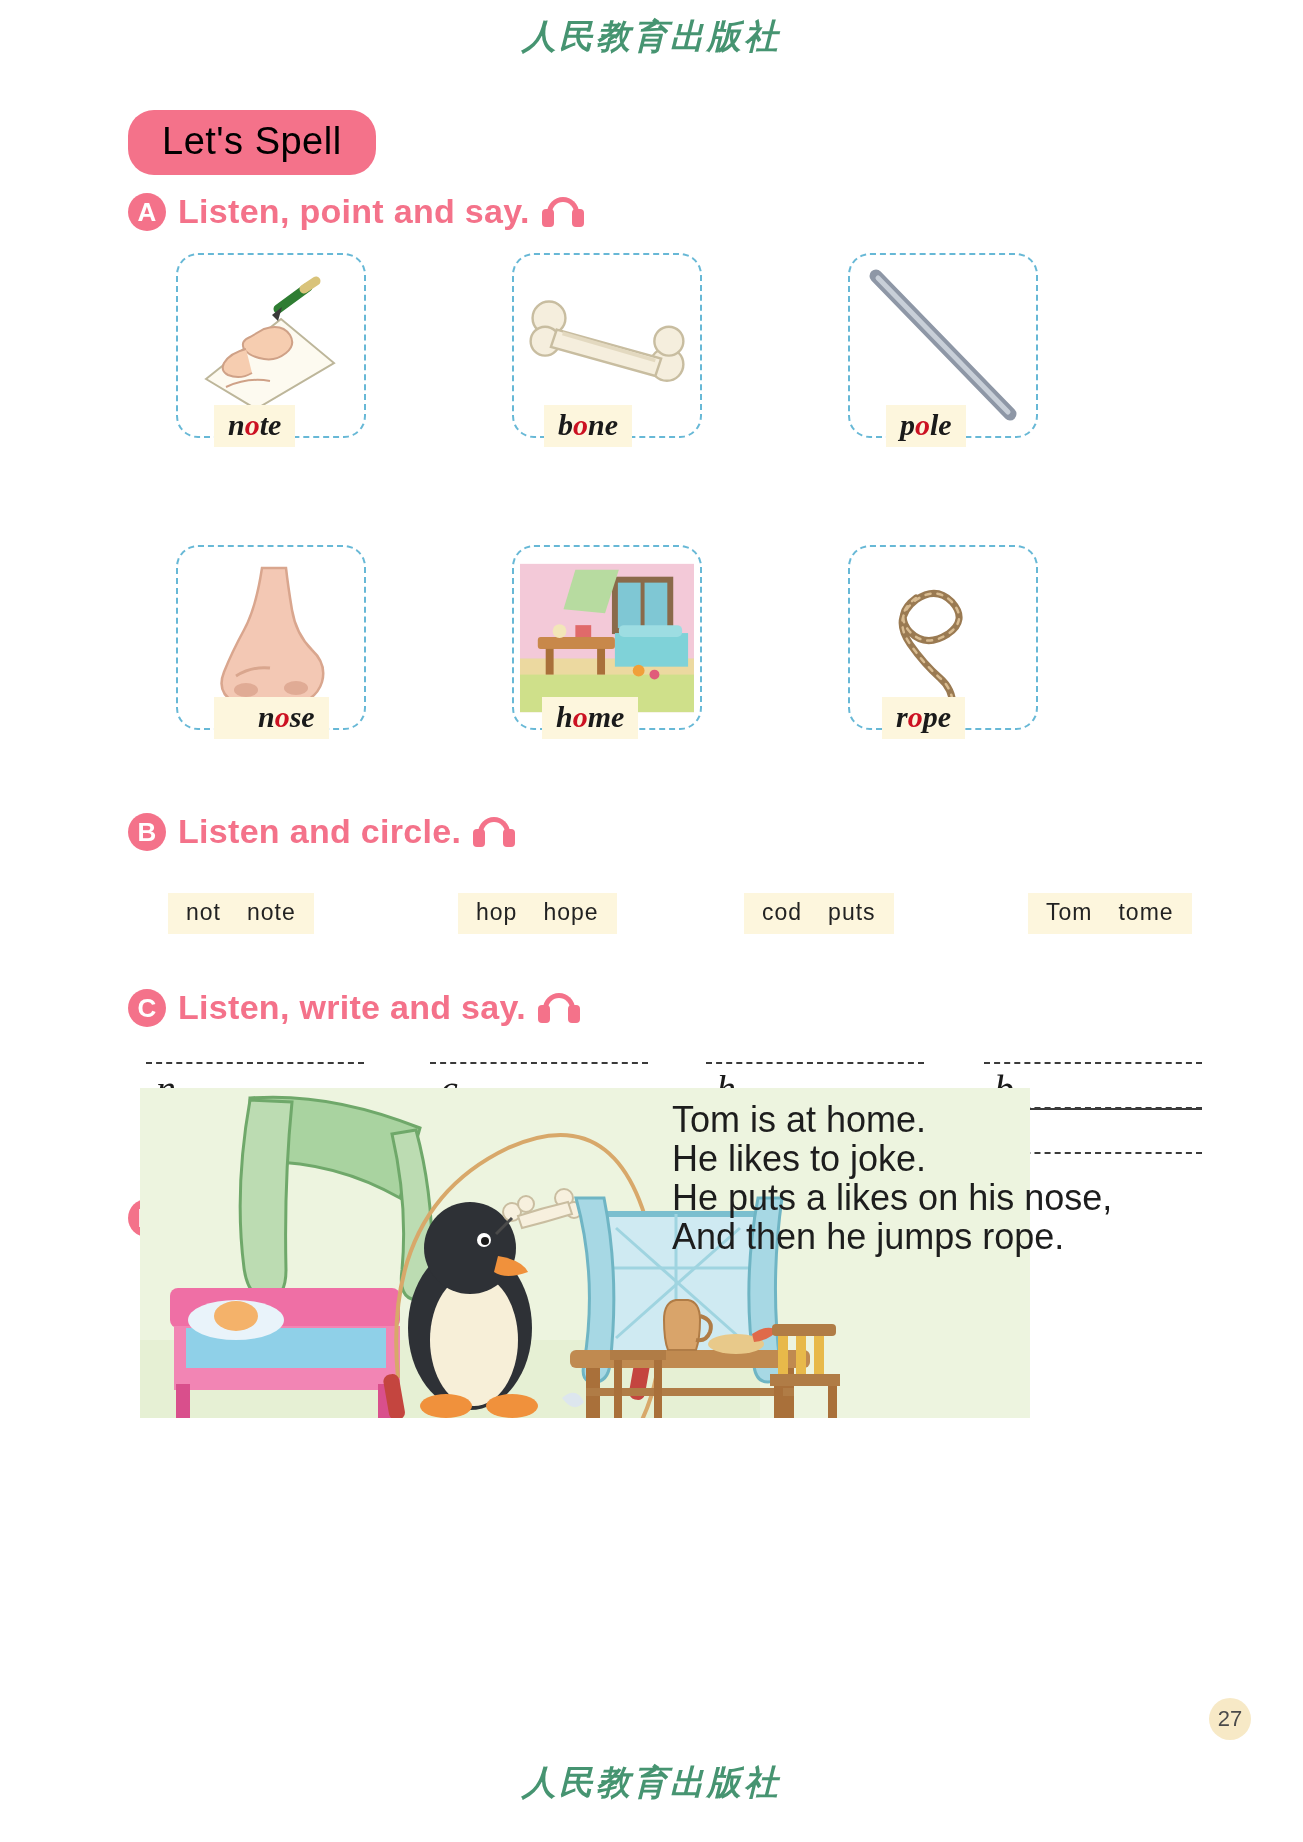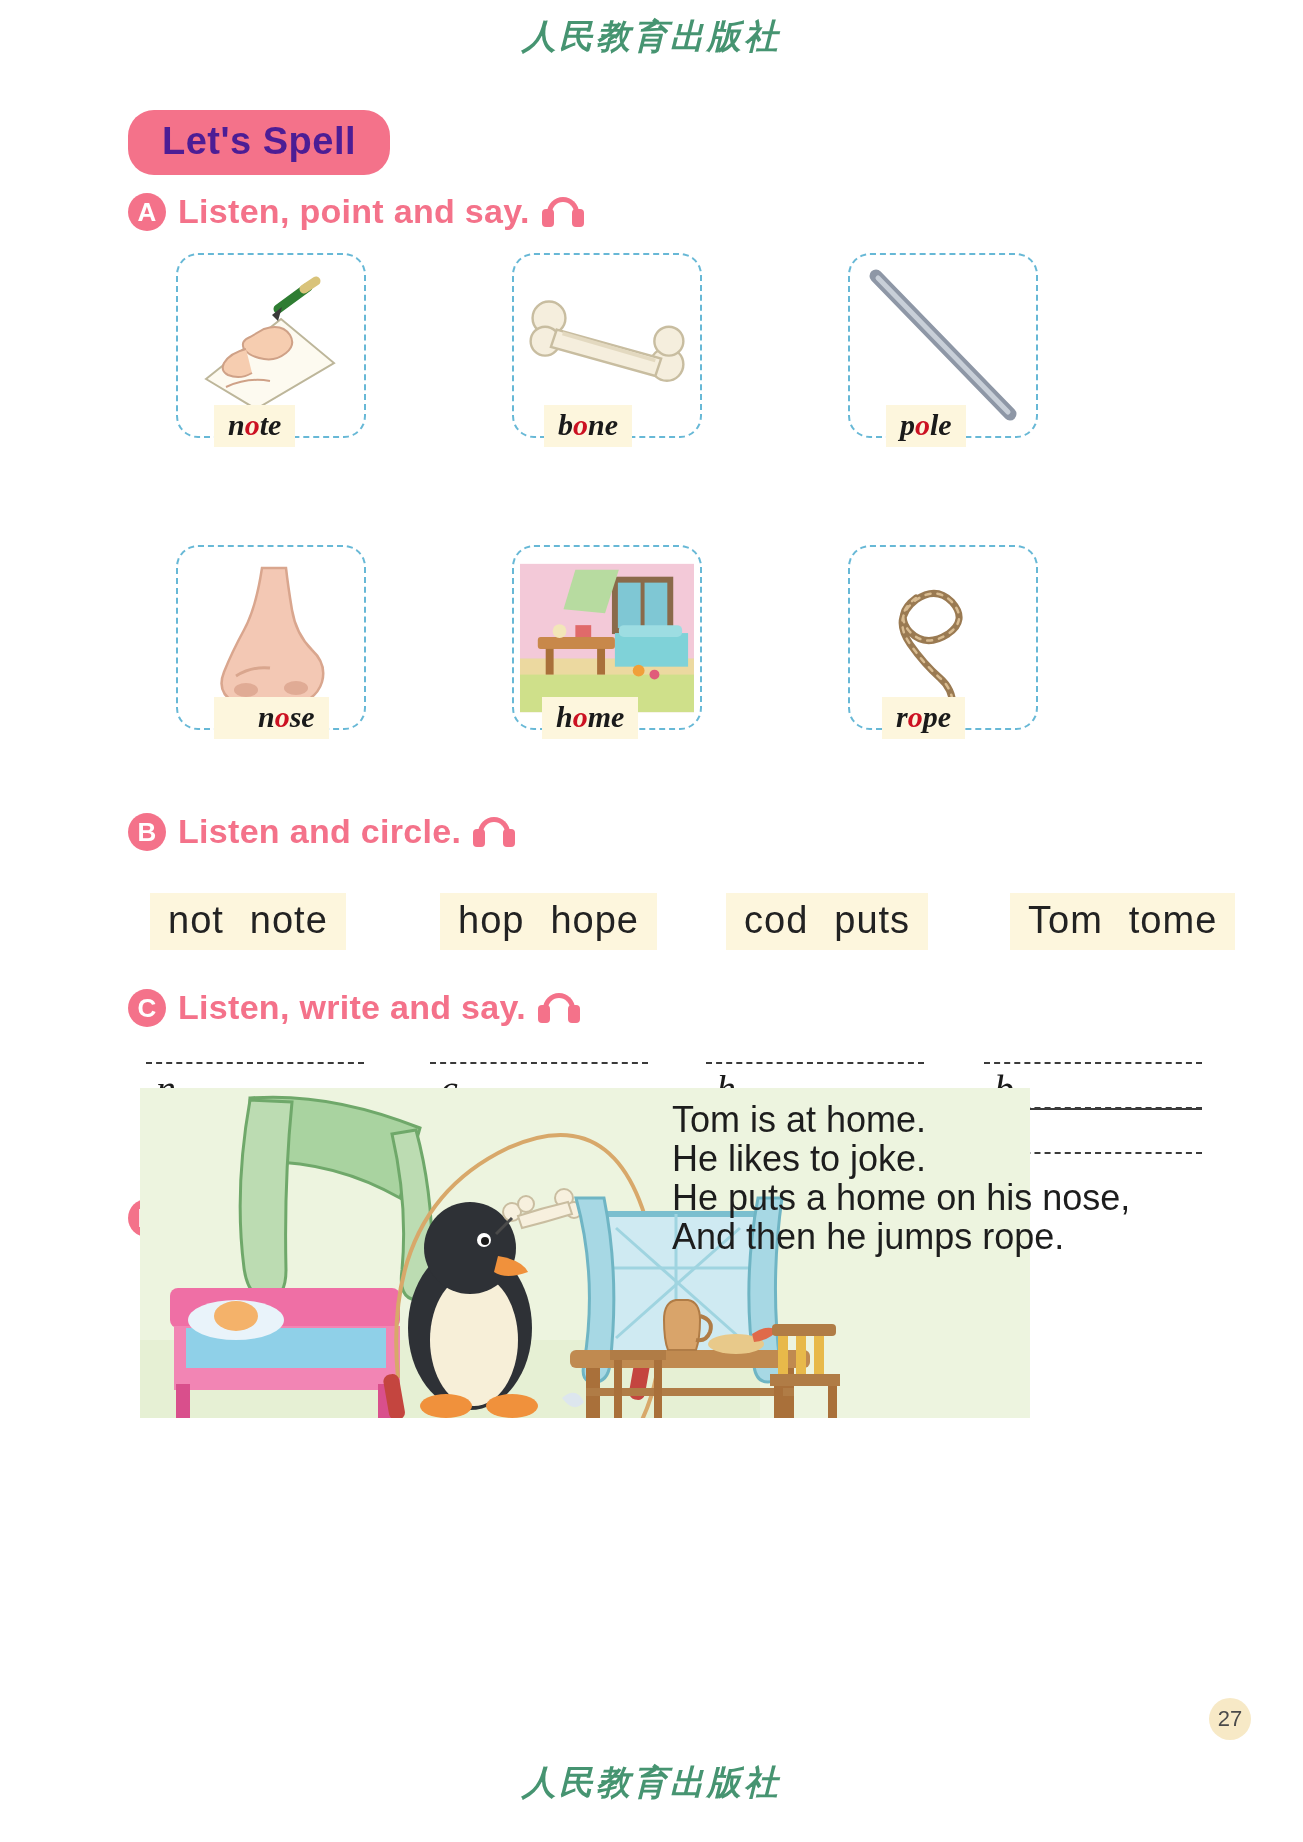--- a/index.html
+++ b/index.html
@@ -30,23 +30,23 @@
   }
   .watermark.top { top: 14px; }
   .watermark.bottom { top: 1760px; }
 
   
   .title-pill {
     position: absolute;
     left: 128px;
     top: 110px;
     background: #f4728a;
-    color: #4c1d95;
+    color: #000000;
     font-size: 38px;
-    font-weight: bold;
+    font-weight: normal;
     padding: 10px 34px 12px 34px;
     border-radius: 26px;
     letter-spacing: 0.5px;
   }
 
   
   .sec-head {
     position: absolute;
     display: flex;
     align-items: center;
@@ -130,26 +130,27 @@
     font-family: "Liberation Serif", serif;
     white-space: nowrap;
   }
   .word-label .hl { color: #cc1122; }
   .word-label .bk { color: #1a1a1a; }
 
   
   .chip {
     position: absolute;
     background: #fdf6dd;
-    font-size: 38px;
+    font-size: 23px;
     color: #222;
     padding: 6px 18px 8px 18px;
     white-space: nowrap;
     letter-spacing: 1px;
     font-family: "Liberation Sans", sans-serif;
+    margin-left: 18px;
   }
   .chip .gap { display: inline-block; width: 26px; }
 
   
   .writeblock {
     position: absolute;
     width: 218px;
     height: 92px;
   }
   .writeblock .ln {
@@ -472,17 +473,17 @@
     <rect x="630" y="286" width="70" height="12" fill="#b07c46"></rect>
     <rect x="634" y="298" width="9" height="40" fill="#a9703a"></rect>
     <rect x="688" y="298" width="9" height="40" fill="#a9703a"></rect>
     <path d="M422 310 q14 -12 22 4 q-10 12 -22 -4 z" fill="#dde6ee"></path>
   </svg>
 </div>
 
 <div class="poem">
   <div>Tom is at home.</div>
   <div>He likes to joke.</div>
-  <div>He puts a home on his nose,</div>
+  <div>He puts a likes on his nose,</div>
   <div>And then he jumps rope.</div>
 </div>
 
 <div class="page-num">27</div>
 
 </body></html>

